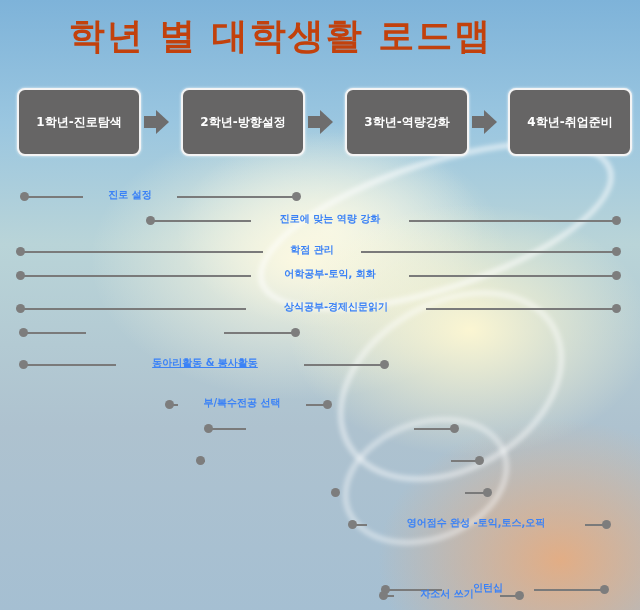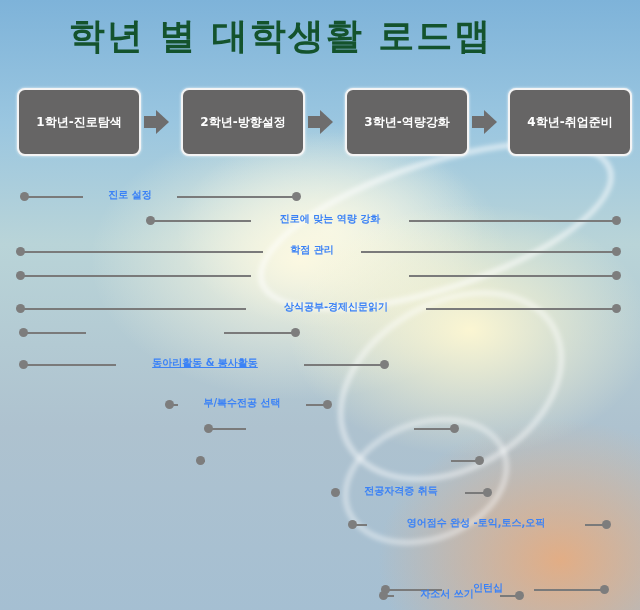--- a/index.html
+++ b/index.html
@@ -13,21 +13,21 @@
       radial-gradient(ellipse 220px 140px at 330px 230px, rgba(255,255,240,0.7), rgba(255,255,240,0) 70%),
       linear-gradient(180deg, #7eb3d9 0%, #9ac6e0 20%, #b9d4d8 40%, #aec2cf 70%, #a5bfd2 100%);
   }
   .swirl {
     position: absolute; border-radius: 50%;
     border: 6px solid rgba(255,255,255,0.55);
     filter: blur(2px);
   }
   .title {
     position: absolute; left: 0; top: 12px; width: 561px; text-align: center;
-    font-size: 36px; font-weight: bold; color: #14532d; letter-spacing: 2px;
+    font-size: 36px; font-weight: bold; color: #c2410c; letter-spacing: 2px;
   }
   .stage {
     position: absolute; top: 88px; width: 124px; height: 68px;
     background: #666565; border: 2px solid #f4f4f4; border-radius: 8px;
     box-sizing: border-box; color: #fff; font-size: 12px; font-weight: bold;
     display: flex; align-items: center; justify-content: center;
     box-shadow: 0 0 3px rgba(255,255,255,0.8);
   }
   .arrow {
     position: absolute; top: 110px; width: 26px; height: 24px;
@@ -96,20 +96,21 @@
       <div class="line" style="left: 345px;"></div>
       <div class="dot l"></div>
       <div class="dot r"></div>
       <span class="label" style="left: 296px;">학점 관리</span>
     </div>
     <div class="row" style="left: 16px; top: 268px; width: 605px;">
       <div class="line" style="right: auto; width: 231px;"></div>
       <div class="line" style="left: 393px;"></div>
       <div class="dot l"></div>
       <div class="dot r"></div>
+      <span class="label" style="left: 314px;">어학공부-토익, 회화</span>
     </div>
     <div class="row" style="left: 16px; top: 301px; width: 605px;">
       <div class="line" style="right: auto; width: 226px;"></div>
       <div class="line" style="left: 410px;"></div>
       <div class="dot l"></div>
       <div class="dot r"></div>
       <span class="label" style="left: 320px;">상식공부-경제신문읽기</span>
     </div>
     <div class="row" style="left: 19px; top: 325px; width: 281px;">
       <div class="line" style="right: auto; width: 63px;"></div>
@@ -141,21 +142,20 @@
       <div class="line" style="right: auto; width: 5px;"></div>
       <div class="line" style="left: 255px;"></div>
       <div class="dot l"></div>
       <div class="dot r"></div>
     </div>
     <div class="row" style="left: 331px; top: 485px; width: 161px;">
       <div class="line" style="right: auto; width: 2px;"></div>
       <div class="line" style="left: 134px;"></div>
       <div class="dot l"></div>
       <div class="dot r"></div>
-      <span class="label" style="left: 70px;">전공자격증 취득</span>
     </div>
     <div class="row" style="left: 348px; top: 517px; width: 263px;">
       <div class="line" style="right: auto; width: 15px;"></div>
       <div class="line" style="left: 237px;"></div>
       <div class="dot l"></div>
       <div class="dot r"></div>
       <span class="label" style="left: 128px;">영어점수 완성 -토익,토스,오픽</span>
     </div>
     <div class="row" style="left: 381px; top: 549px; width: 228px; margin-top: 33px;">
       <div class="line" style="right: auto; width: 57px;"></div>

